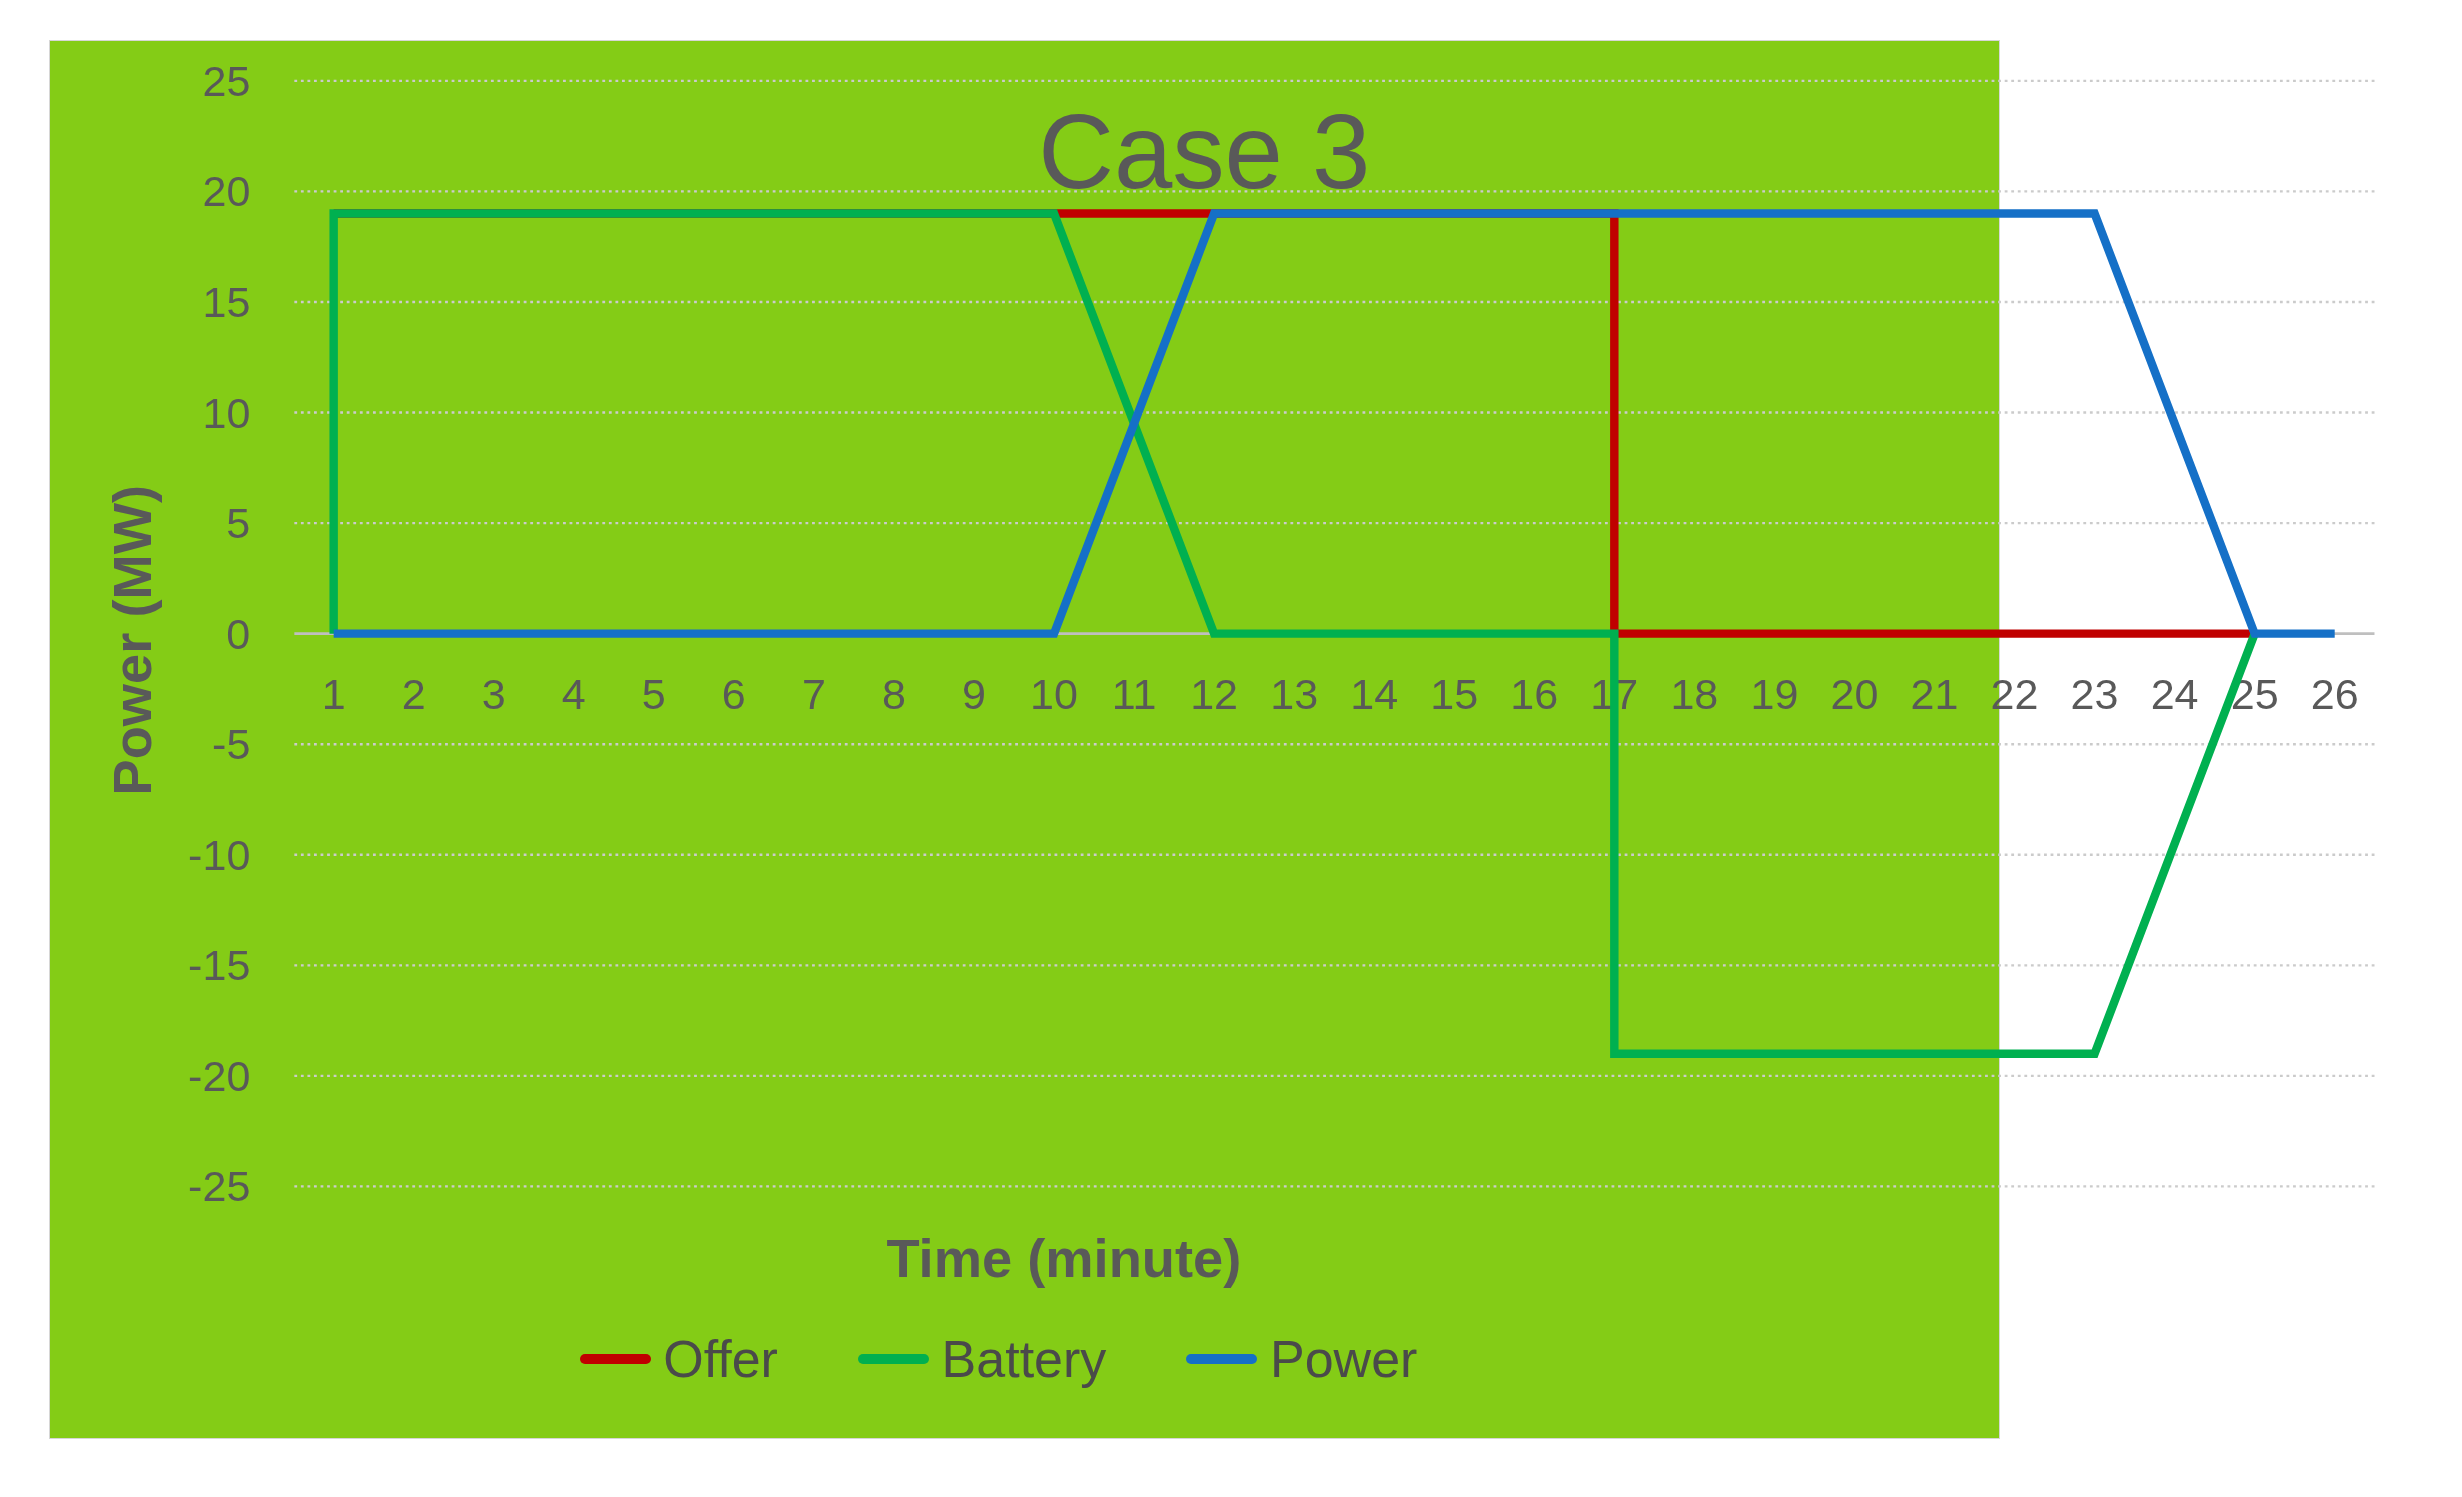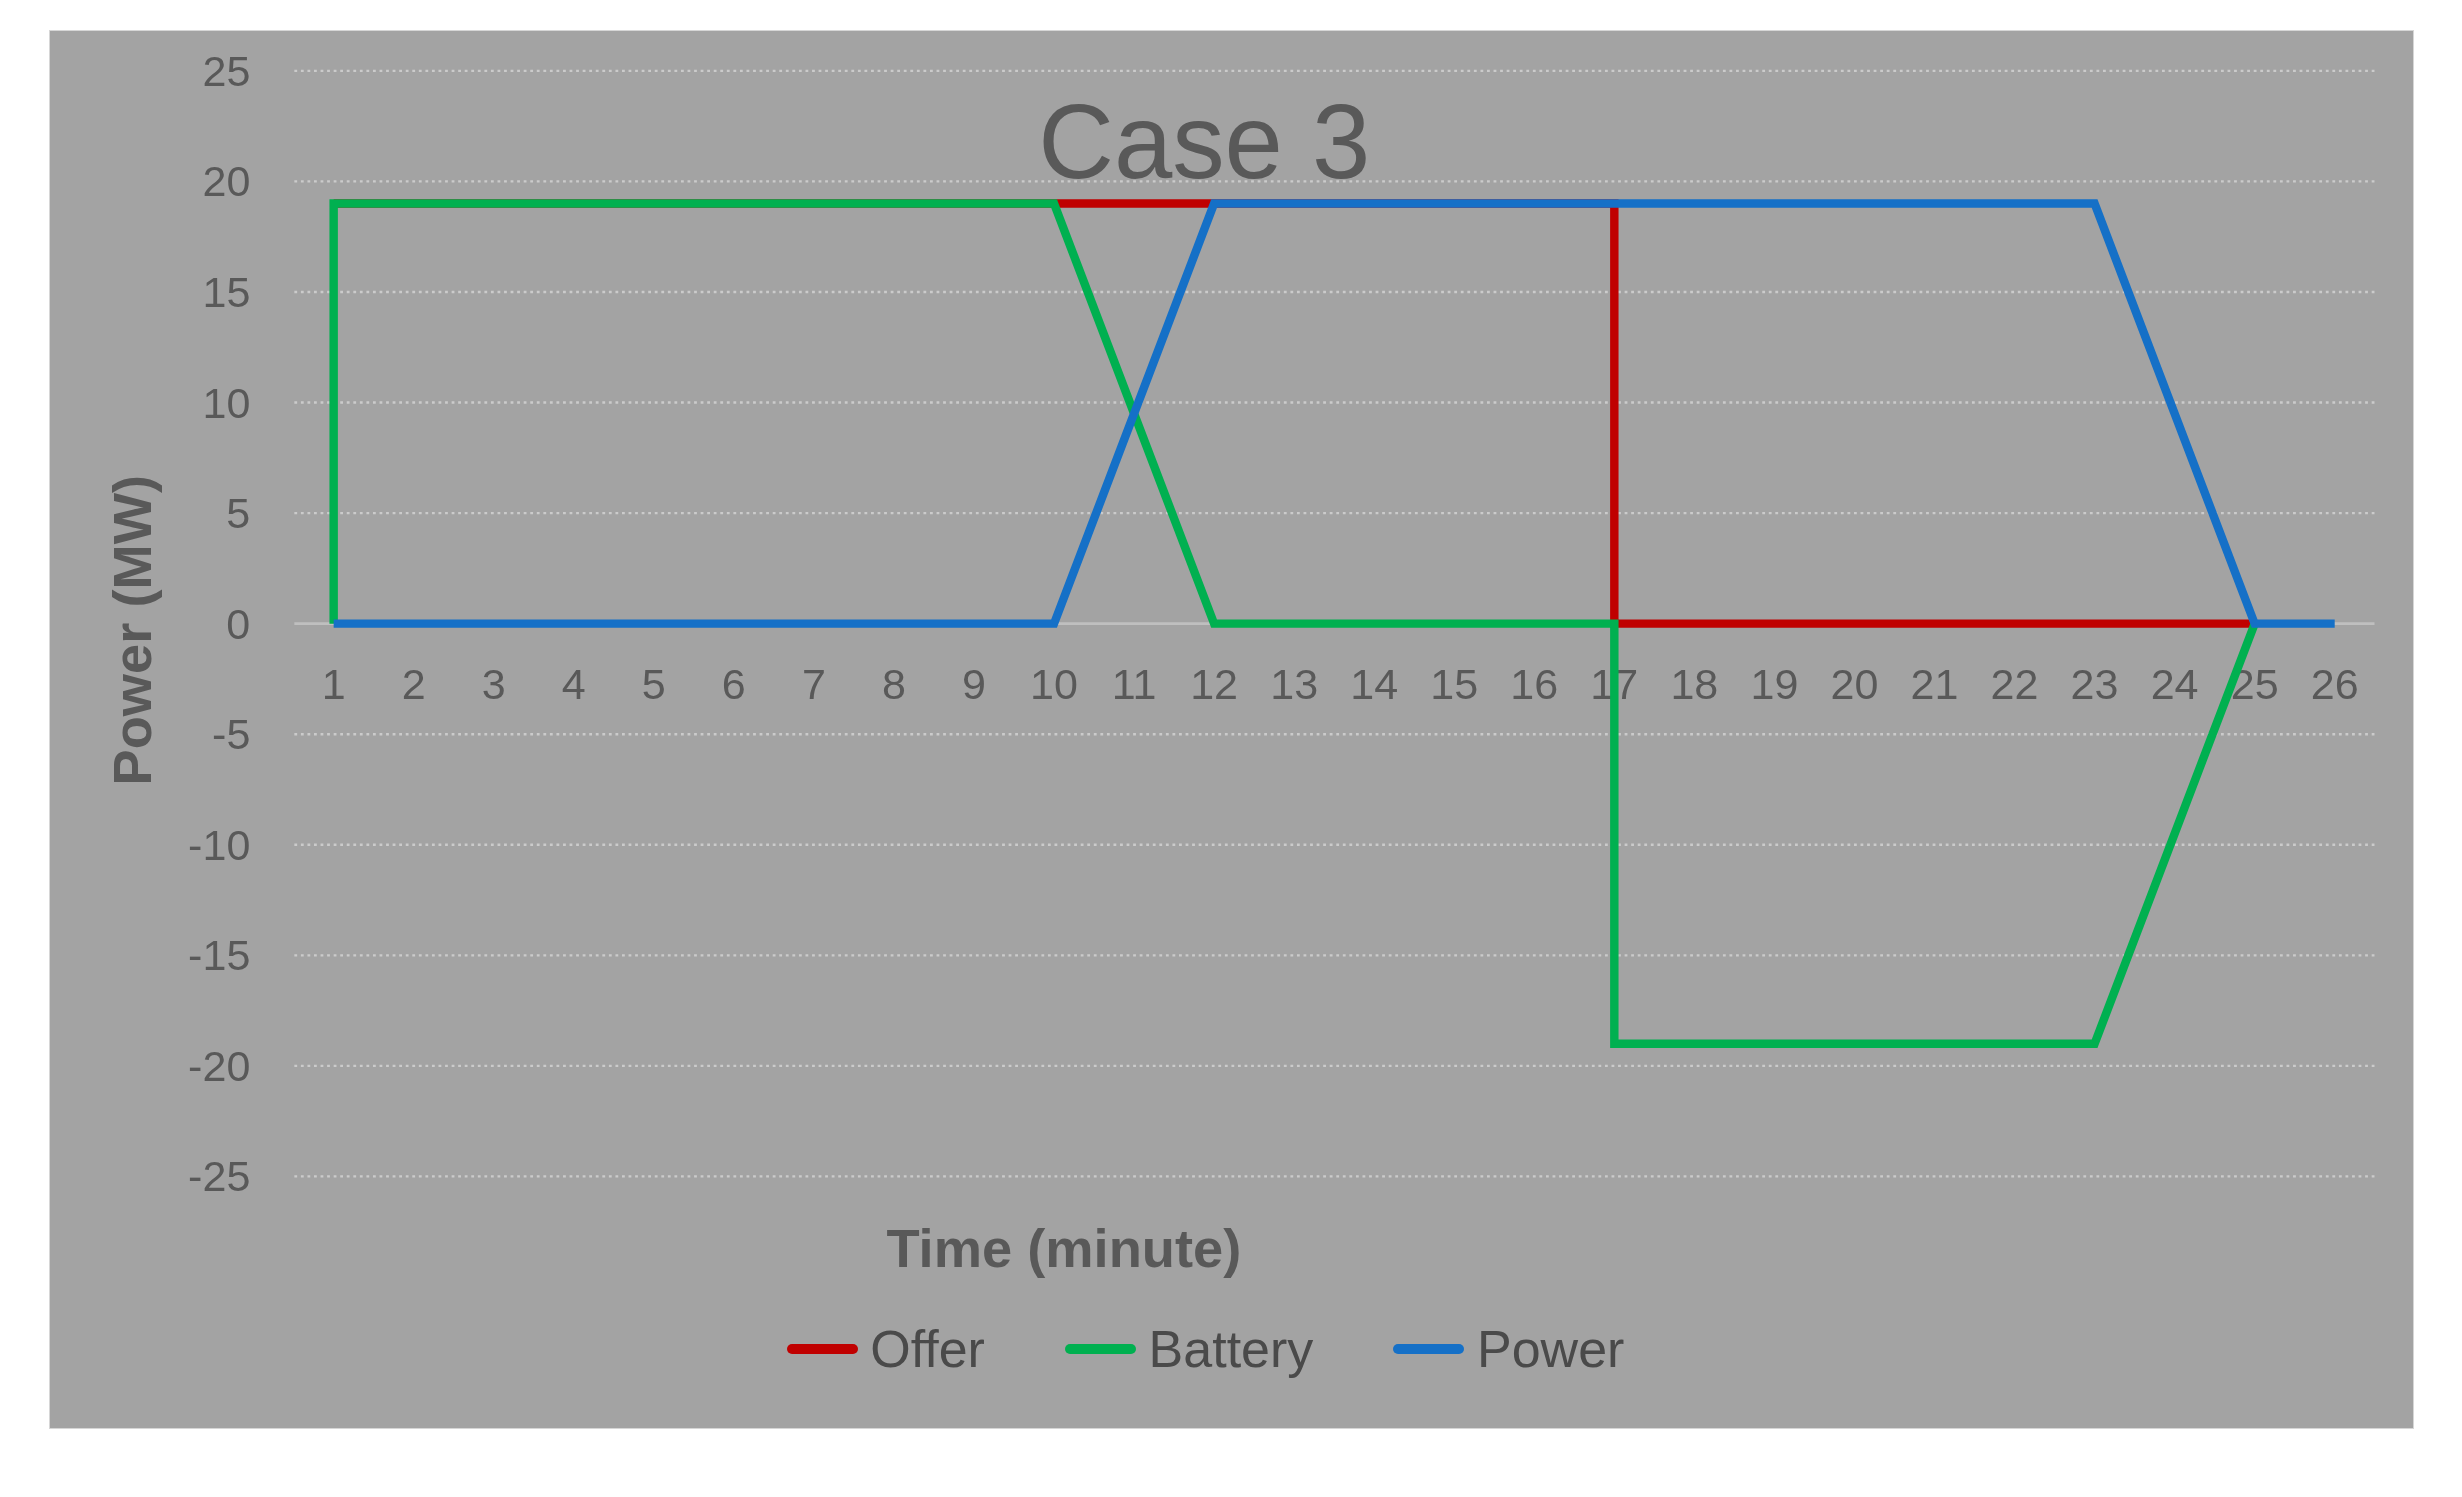--- a/index.html
+++ b/index.html
@@ -1,18 +1,18 @@
 <!DOCTYPE html>
 <html style="font-size:15px"><head>
 <meta charset="utf-8">
 <style>
   html,body{margin:0;padding:0;background:#ffffff;width:2462px;height:1497px;overflow:hidden;
             font-family:"Liberation Sans",sans-serif;}
-  .card{position:absolute;left:49px;top:30px;width:2365px;height:1399px;
-        background:#a3a3a3;border:1.9px solid #d6d6d6;box-sizing:border-box;}
+  .card{position:absolute;left:49px;top:40px;width:1951px;height:1399px;
+        background:#84cc16;border:1.9px solid #d6d6d6;box-sizing:border-box;}
   #plot{position:absolute;left:0;top:0;width:2361px;height:1395px;}
   .gridline{stroke:#cbcbcb;stroke-width:2.5;stroke-dasharray:3 4;}
   .zeroaxis{stroke:#bfbfbf;stroke-width:3;}
   .ytick{fill:#595959;font-size:46px;text-anchor:end;dominant-baseline:central;}
   .xtick{fill:#595959;font-size:46px;text-anchor:middle;dominant-baseline:central;}
   .chart-title{fill:#595959;font-size:112px;text-anchor:middle;dominant-baseline:central;}
   .axis-title{fill:#595959;font-size:58px;font-weight:bold;text-anchor:middle;dominant-baseline:central;}
   .series{fill:none;stroke-width:9;stroke-linejoin:miter;stroke-linecap:butt;}
   .legend{position:absolute;left:0;right:0;top:1278px;height:80px;display:flex;
           justify-content:center;align-items:center;gap:80px;padding-right:52px;}

